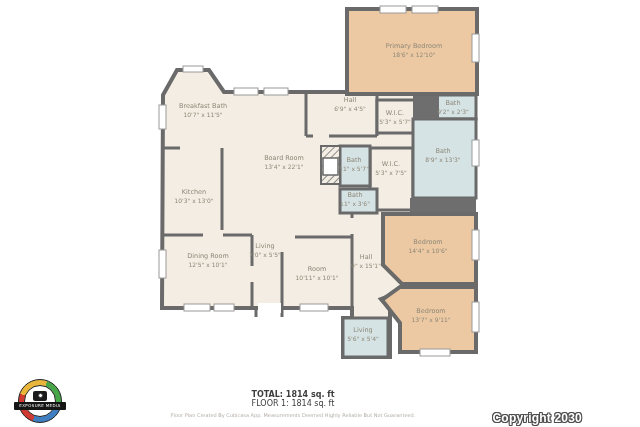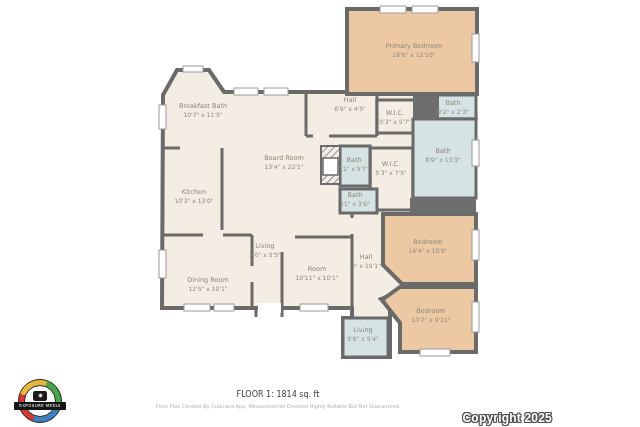--- a/index.html
+++ b/index.html
@@ -1,17 +1,17 @@
 <!DOCTYPE html>
 <html><head>
 <meta charset="utf-8">
 <style>
   html,body{margin:0;padding:0;background:#ffffff;}
   #stage{position:relative;width:556px;height:427px;background:#ffffff;overflow:hidden;
-         font-family:"DejaVu Sans",sans-serif;}
+         font-family:"DejaVu Sans",sans-serif;padding-left:30px;}
   #plan-svg{position:absolute;left:0;top:0;}
   
   .rl{position:absolute;transform:translate(-50%,-50%);text-align:center;color:#8f8878;
       white-space:nowrap;z-index:5;}
   .rn{font-size:6.5px;line-height:7.5px;}
   .rd{font-size:6px;line-height:7px;}
   
   .footer{position:absolute;left:0;right:0;top:390px;text-align:center;z-index:6;}
   .footer-total{font-size:8px;font-weight:bold;color:#3d3d3d;line-height:9px;}
   .footer-floor{font-size:8px;color:#3d3d3d;line-height:9px;}
@@ -130,21 +130,21 @@
     <div class="rd">10'7" x 11'5"</div>
   </div>
   <div class="rl" style="left:284px;top:162px">
     <div class="rn">Board Room</div>
     <div class="rd">13'4" x 22'1"</div>
   </div>
   <div class="rl" style="left:194px;top:196px">
     <div class="rn">Kitchen</div>
     <div class="rd">10'3" x 13'0"</div>
   </div>
-  <div class="rl" style="left:208px;top:284px">
+  <div class="rl" style="left:208px;top:260px">
     <div class="rn">Dining Room</div>
     <div class="rd">12'5" x 10'1"</div>
   </div>
   <div class="rl" style="left:265px;top:250px">
     <div class="rn">Living</div>
     <div class="rd">7'0" x 5'5"</div>
   </div>
   <div class="rl" style="left:317px;top:273px">
     <div class="rn">Room</div>
     <div class="rd">10'11" x 10'1"</div>
@@ -188,26 +188,27 @@
   <div class="rl" style="left:431px;top:315px">
     <div class="rn">Bedroom</div>
     <div class="rd">13'7" x 9'11"</div>
   </div>
   <div class="rl" style="left:363px;top:334px">
     <div class="rn">Living</div>
     <div class="rd">5'6" x 5'4"</div>
   </div>
 
   <div class="footer">
+    <div class="footer-total">TOTAL: 1814 sq. ft</div>
     <div class="footer-floor">FLOOR 1: 1814 sq. ft</div>
     <div class="footer-disc">Floor Plan Created By Cubicasa App. Measurements Deemed Highly Reliable But Not Guaranteed.</div>
   </div>
 
   <div class="copyright">
-    <div>Copyright 2025</div>
+    <div>Copyright 2030</div>
   </div>
 
   <div class="logo">
     <div class="logo-ring"></div>
     <div class="logo-inner"></div>
     <div class="logo-cam"></div>
     <div class="logo-lens"></div>
     <div class="logo-banner">EXPOSURE MEDIA</div>
   </div>
 

